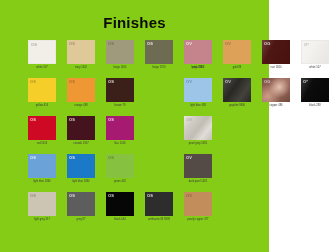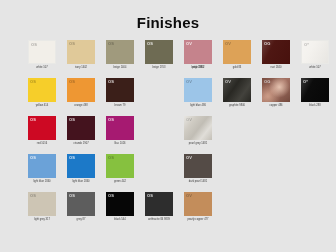--- a/index.html
+++ b/index.html
@@ -10,23 +10,23 @@
   }
   body {
     width: 336px;
     height: 252px;
     overflow: hidden;
     font-family: "Liberation Sans", sans-serif;
     -webkit-font-smoothing: antialiased;
   }
   .page {
     position: relative;
-    width: 336px;
+    width: 269px;
     height: 252px;
-    background: #e5e5e5;
+    background: #84cc16;
     box-sizing: border-box;
   }
   .page-title {
     text-align: center;
     font-size: 15px;
     font-weight: bold;
     color: #0c0c0c;
     letter-spacing: 0.2px;
     margin: 0;
     padding-top: 14px;

